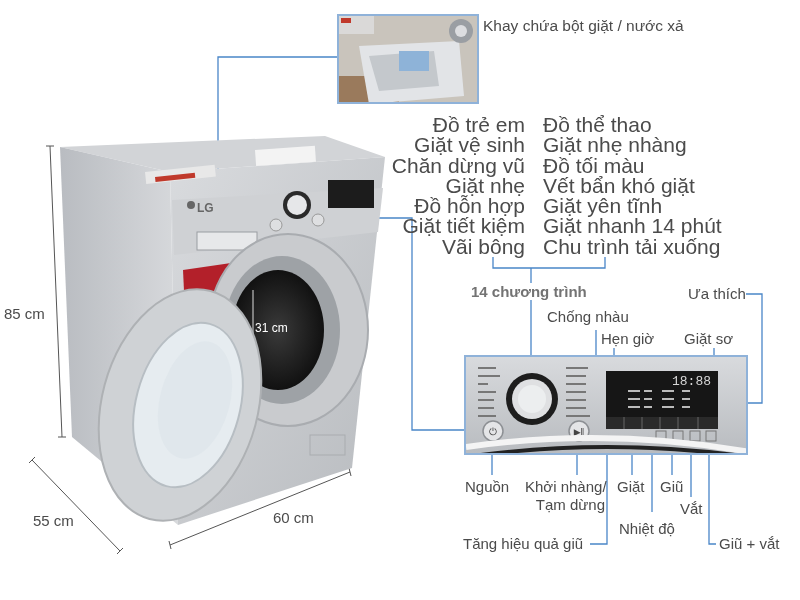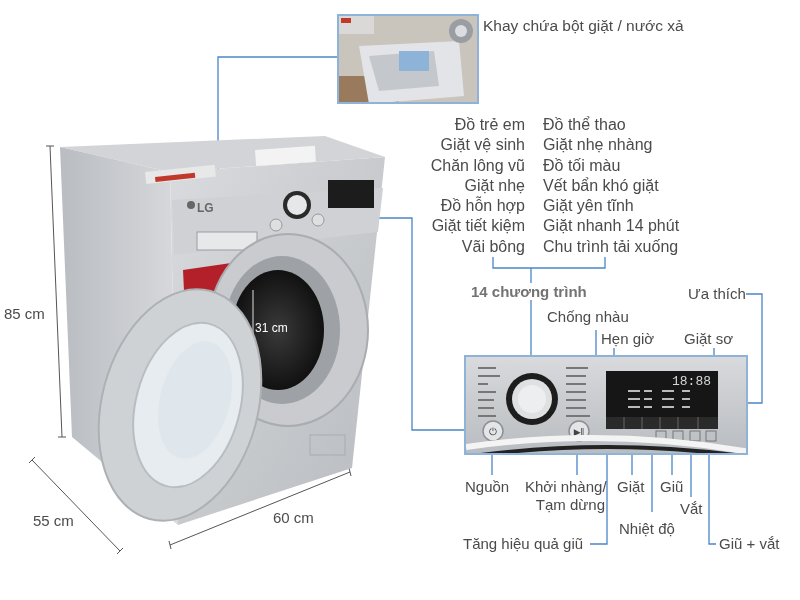--- a/index.html
+++ b/index.html
@@ -3,21 +3,21 @@
   <meta charset="utf-8">
   <style>
     html, body { margin: 0; padding: 0; background: #ffffff; }
     body { width: 800px; height: 600px; position: relative; overflow: hidden;
            font-family: "Liberation Sans", "DejaVu Sans", sans-serif; color: #4a4a4a; }
     .abs { position: absolute; }
     .lbl { position: absolute; font-size: 15px; color: #4b4b4b; white-space: nowrap; line-height: 18px; }
     .bold { font-weight: bold; font-size: 15px; color: #737373; }
     .right { text-align: right; }
     svg.lines { position: absolute; left: 0; top: 0; }
-    .prog-col { position: absolute; font-size: 16px; line-height: 20.3px; color: #4b4b4b; white-space: nowrap; }
+    .prog-col { position: absolute; font-size: 21px; line-height: 20.3px; color: #4b4b4b; white-space: nowrap; }
     .prog-col.left { text-align: right; }
     .dim { position: absolute; font-size: 15px; color: #4b4b4b; white-space: nowrap; }
     .inset { position: absolute; border: 2px solid #8fb2d9; overflow: hidden; box-sizing: border-box; }
     .panel { position: absolute; border: 2px solid #8fb2d9; box-sizing: border-box; overflow: hidden; }
   </style>
 </head>
 <body>
 
 <svg class="lines" width="800" height="600">
 
@@ -129,21 +129,21 @@
     <circle cx="122" cy="15" r="6" fill="#dcdde0"></circle>
     <rect x="0" y="0" width="35" height="18" fill="#dad9d8"></rect>
     <rect x="2" y="2" width="10" height="5" fill="#c0392b"></rect>
   </svg>
 </div>
 <div class="lbl" style="left:483px;top:17px;font-size:15.5px">Khay chứa bột giặt / nước xả</div>
 
 <div class="prog-col left" style="right:275px;top:115px">
   <div>Đồ trẻ em</div>
   <div>Giặt vệ sinh</div>
-  <div>Chăn lông vũ</div>
+  <div>Chăn dừng vũ</div>
   <div>Giặt nhẹ</div>
   <div>Đồ hỗn hợp</div>
   <div>Giặt tiết kiệm</div>
   <div>Vãi bông</div>
 </div>
 <div class="prog-col" style="left:543px;top:115px">
   <div>Đồ thể thao</div>
   <div>Giặt nhẹ nhàng</div>
   <div>Đồ tối màu</div>
   <div>Vết bẩn khó giặt</div>

